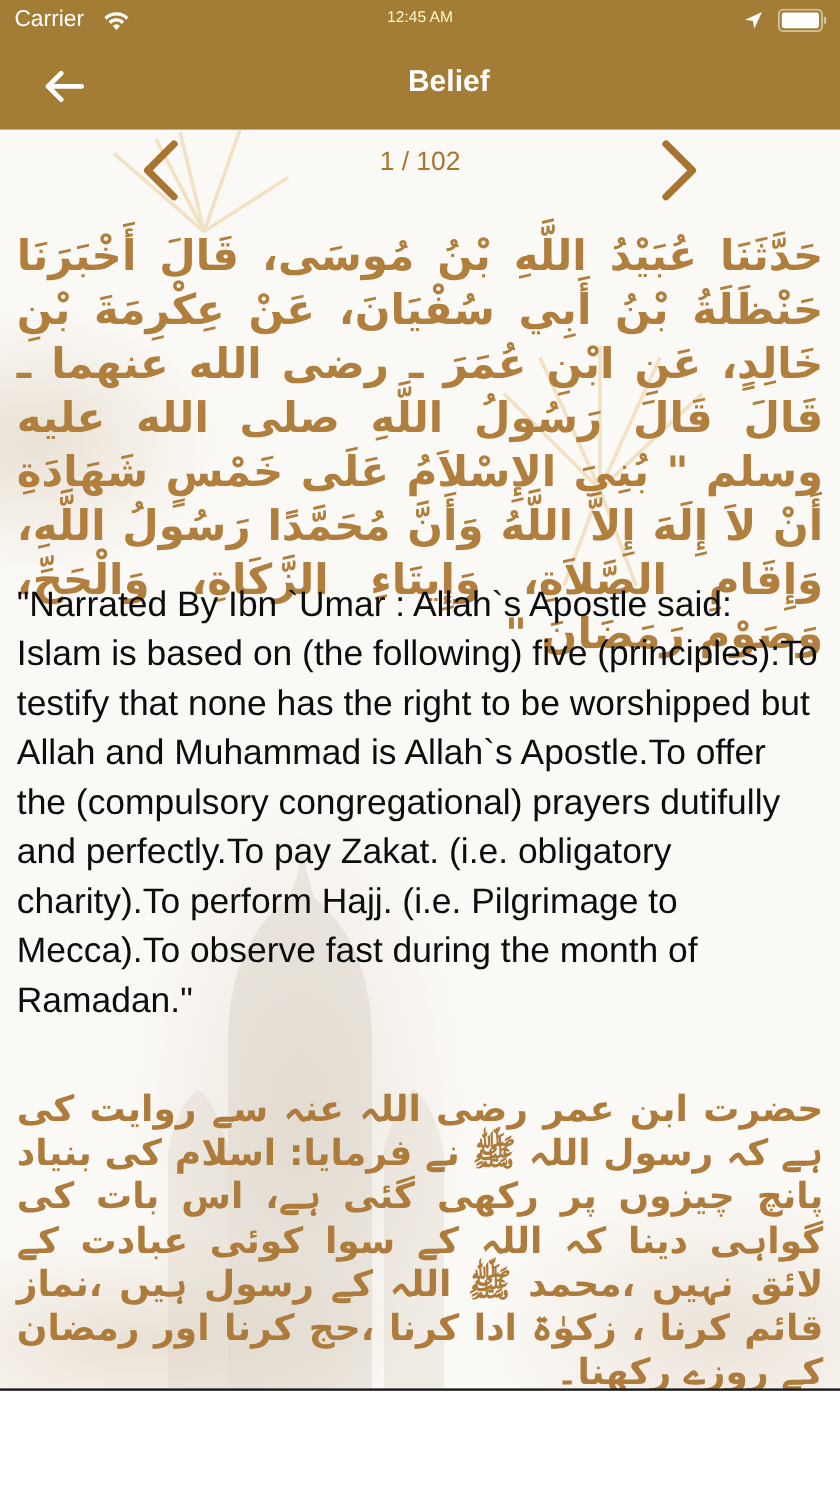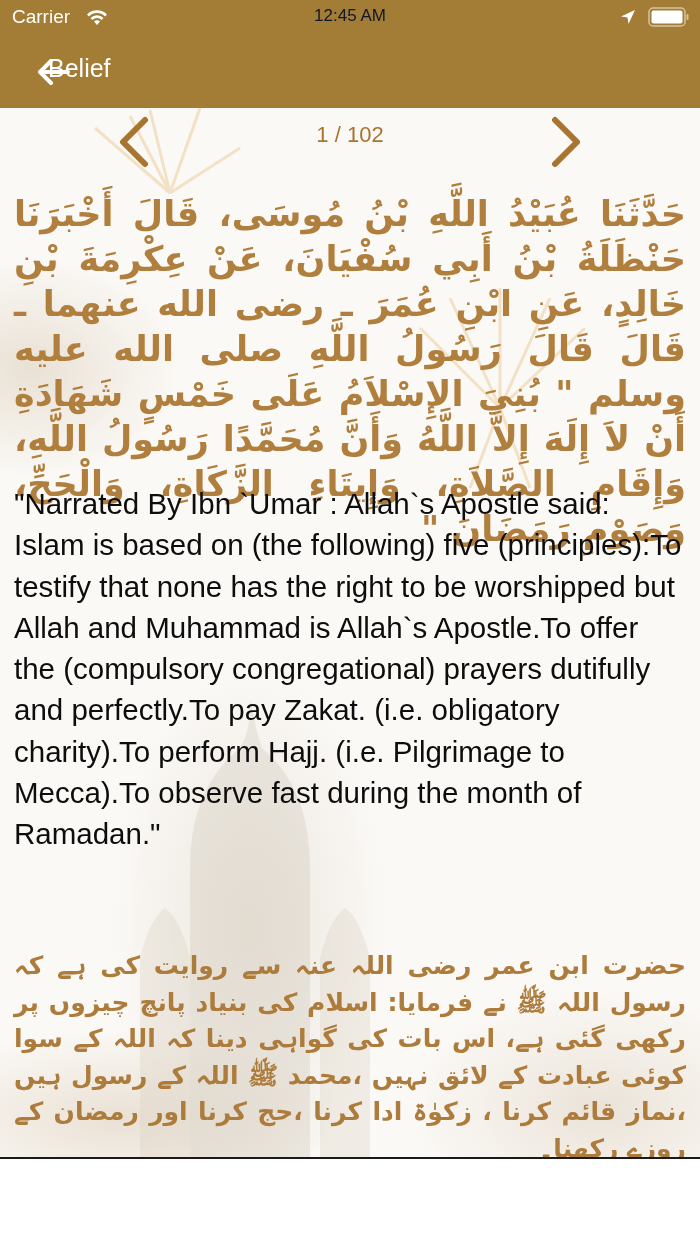--- a/index.html
+++ b/index.html
@@ -3,49 +3,49 @@
   <meta charset="utf-8">
   <style>
     * { box-sizing: border-box; margin: 0; padding: 0; }
     html, body { width: 700px; height: 1244px; overflow: hidden; background: #ffffff; }
     body { font-family: "Liberation Sans", "DejaVu Sans", sans-serif; position: relative; }
 
     .header { position: absolute; left: 0; top: 0; width: 700px; height: 112px; background: #a37c35; color: #fff; }
     .status-bar { position: absolute; left: 0; top: 0; width: 700px; height: 36px; }
     .carrier { position: absolute; left: 12px; top: 6px; font-size: 19px; color: #fff; }
     .wifi { position: absolute; left: 86px; top: 8px; width: 22px; height: 18px; }
-    .clock { position: absolute; left: 0; width: 700px; top: 6px; text-align: center; font-size: 17px; font-weight: 500; color: #0f172a; pointer-events: none; }
+    .clock { position: absolute; left: 0; width: 700px; top: 6px; text-align: center; font-size: 13px; font-weight: 500; color: #fef9c3; pointer-events: none; }
     .loc { position: absolute; left: 620px; top: 9px; width: 16px; height: 16px; }
     .battery { position: absolute; left: 648px; top: 7px; width: 42px; height: 20px; }
 
     .nav-bar { position: absolute; left: 0; top: 36px; width: 700px; height: 72px; }
     .back-btn { position: absolute; left: 30px; top: 16px; width: 48px; height: 40px; display: flex; align-items: center; justify-content: center; cursor: pointer; }
-    .nav-title { position: absolute; left: 0; width: 700px; top: 18px; text-align: left; font-size: 25px; font-weight: 400; color: #fff; pointer-events: none; padding-left: 48px; }
+    .nav-title { position: absolute; left: 0; width: 700px; top: 18px; text-align: center; font-size: 25px; font-weight: 700; color: #fff; pointer-events: none; padding-left: 48px; }
 
     .content { position: absolute; left: 0; top: 108px; width: 700px; height: 1050px; overflow: hidden;
       background:
         radial-gradient(ellipse 220px 160px at 30px 260px, rgba(200,180,150,0.35), rgba(255,255,255,0) 70%),
         radial-gradient(ellipse 200px 380px at 250px 820px, rgba(215,205,190,0.45), rgba(255,255,255,0) 70%),
         radial-gradient(ellipse 300px 120px at 120px 1010px, rgba(220,205,185,0.55), rgba(255,255,255,0) 75%),
         radial-gradient(ellipse 260px 160px at 600px 1000px, rgba(215,200,180,0.45), rgba(255,255,255,0) 75%),
         #fbf9f6; }
     .rays { position: absolute; left: 0; top: 0; width: 700px; height: 1050px; pointer-events: none; }
     .divider-bottom { position: absolute; left: 0; top: 1157px; width: 700px; height: 2px; background: #1a1a1a; }
 
     .pager { position: absolute; left: 0; top: 0; width: 700px; height: 70px; }
     .pager-prev, .pager-next { position: absolute; top: 6px; width: 48px; height: 56px; cursor: pointer; display: flex; align-items: center; justify-content: center; }
     .pager-prev { left: 110px; }
     .pager-next { left: 542px; }
     .pager-count { position: absolute; left: 0; width: 700px; top: 14px; text-align: center; font-size: 22px; color: #a8742f; pointer-events: none; }
 
     .arabic { position: absolute; left: 14px; top: 84px; width: 672px; direction: rtl; text-align: justify; text-align-last: right;
       font-family: "DejaVu Sans", sans-serif; font-weight: bold; font-size: 35px; line-height: 45px; color: #b07f3e; }
     .english { position: absolute; left: 14px; top: 375px; width: 672px; font-family: "Liberation Sans", sans-serif; font-size: 29.5px; line-height: 41.3px; color: #0d0d0d; }
-    .urdu { position: absolute; left: 14px; top: 840px; width: 672px; direction: rtl; text-align: justify; text-align-last: right;
-      font-family: "DejaVu Sans", sans-serif; font-weight: bold; font-size: 25px; line-height: 36.5px; color: #ad7c3c; }
+    .urdu { position: absolute; left: 14px; top: 799px; width: 672px; direction: rtl; text-align: justify; text-align-last: right;
+      font-family: "DejaVu Sans", sans-serif; font-weight: bold; font-size: 30px; line-height: 36.5px; color: #ad7c3c; }
   </style>
 </head>
 <body>
 
 <div class="header">
   <div class="status-bar">
     <span class="carrier">Carrier</span>
     <svg class="wifi" viewBox="0 0 22 18">
       <path d="M11 17 L8 13.5 A4.5 4.5 0 0 1 14 13.5 Z" fill="#fff"></path>
       <path d="M4.5 10 A9 9 0 0 1 17.5 10 L15.6 12 A6.3 6.3 0 0 0 6.4 12 Z" fill="#fff"></path>

